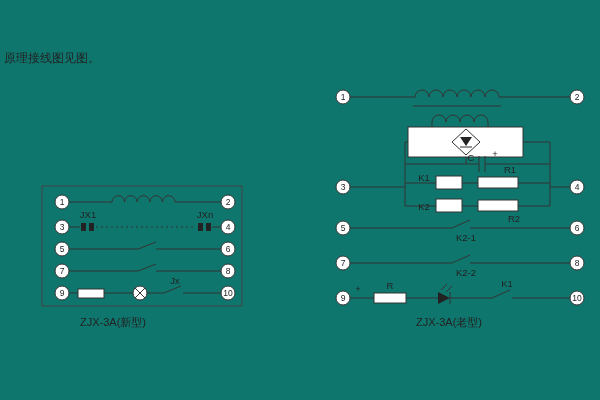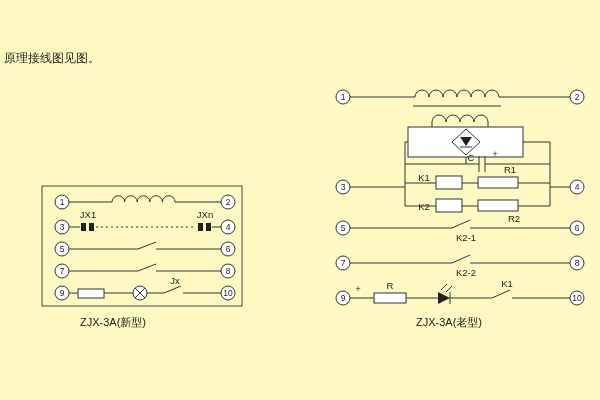--- a/index.html
+++ b/index.html
@@ -1,16 +1,16 @@
 <!DOCTYPE html>
 <html><head>
 <meta charset="utf-8">
 <style>
   html,body{margin:0;padding:0;background:#ffffff;}
-  .canvas{position:relative;width:600px;height:400px;background:#fef9c3;overflow:hidden;}
+  .canvas{position:relative;width:600px;height:400px;background:#0f766e;overflow:hidden;}
   svg{display:block;}
   text{font-family:"Liberation Sans","DejaVu Sans",sans-serif;fill:#222;}
   .wire{stroke:#333;stroke-width:1;fill:none;}
   .thin{stroke:#444;stroke-width:1;fill:none;}
   .comp{stroke:#333;stroke-width:1;fill:#ffffff;}
   .solid{fill:#222;stroke:none;}
   .term-circle{stroke:#333;stroke-width:1;fill:#ffffff;}
   .term-num{font-size:8.5px;text-anchor:middle;}
   .lbl{font-size:9.5px;text-anchor:middle;}
   .cap{font-size:11px;text-anchor:middle;}

